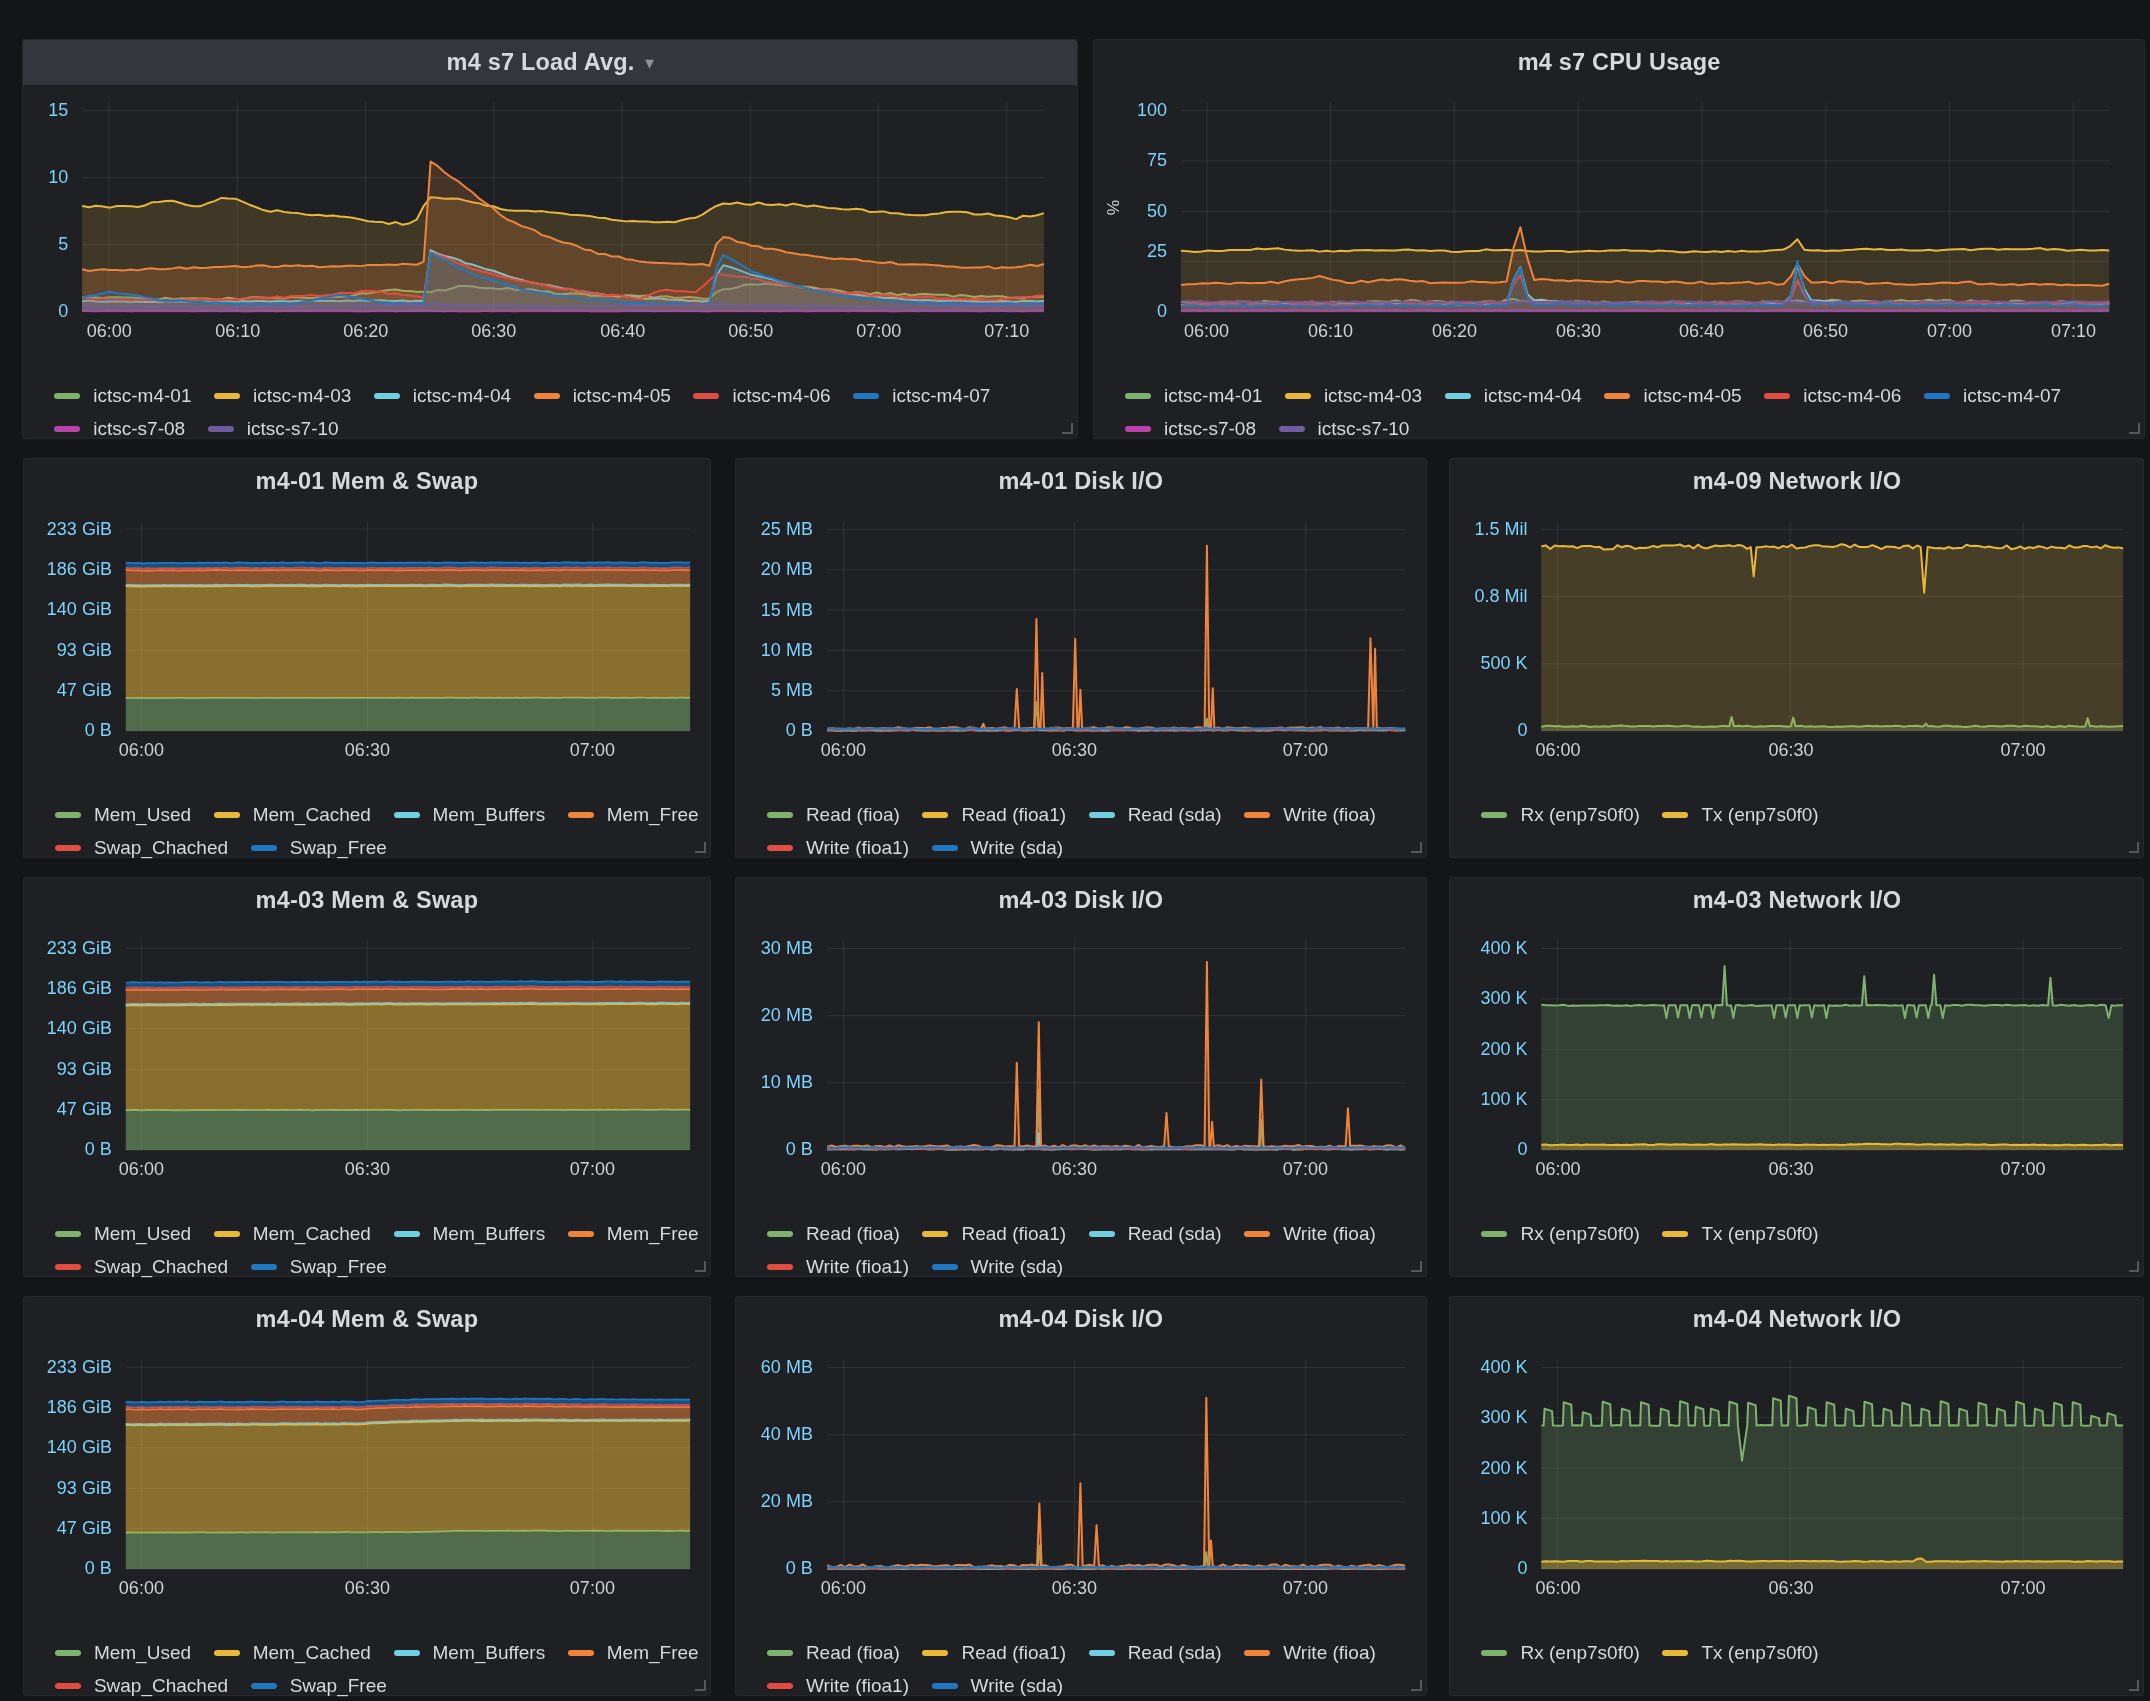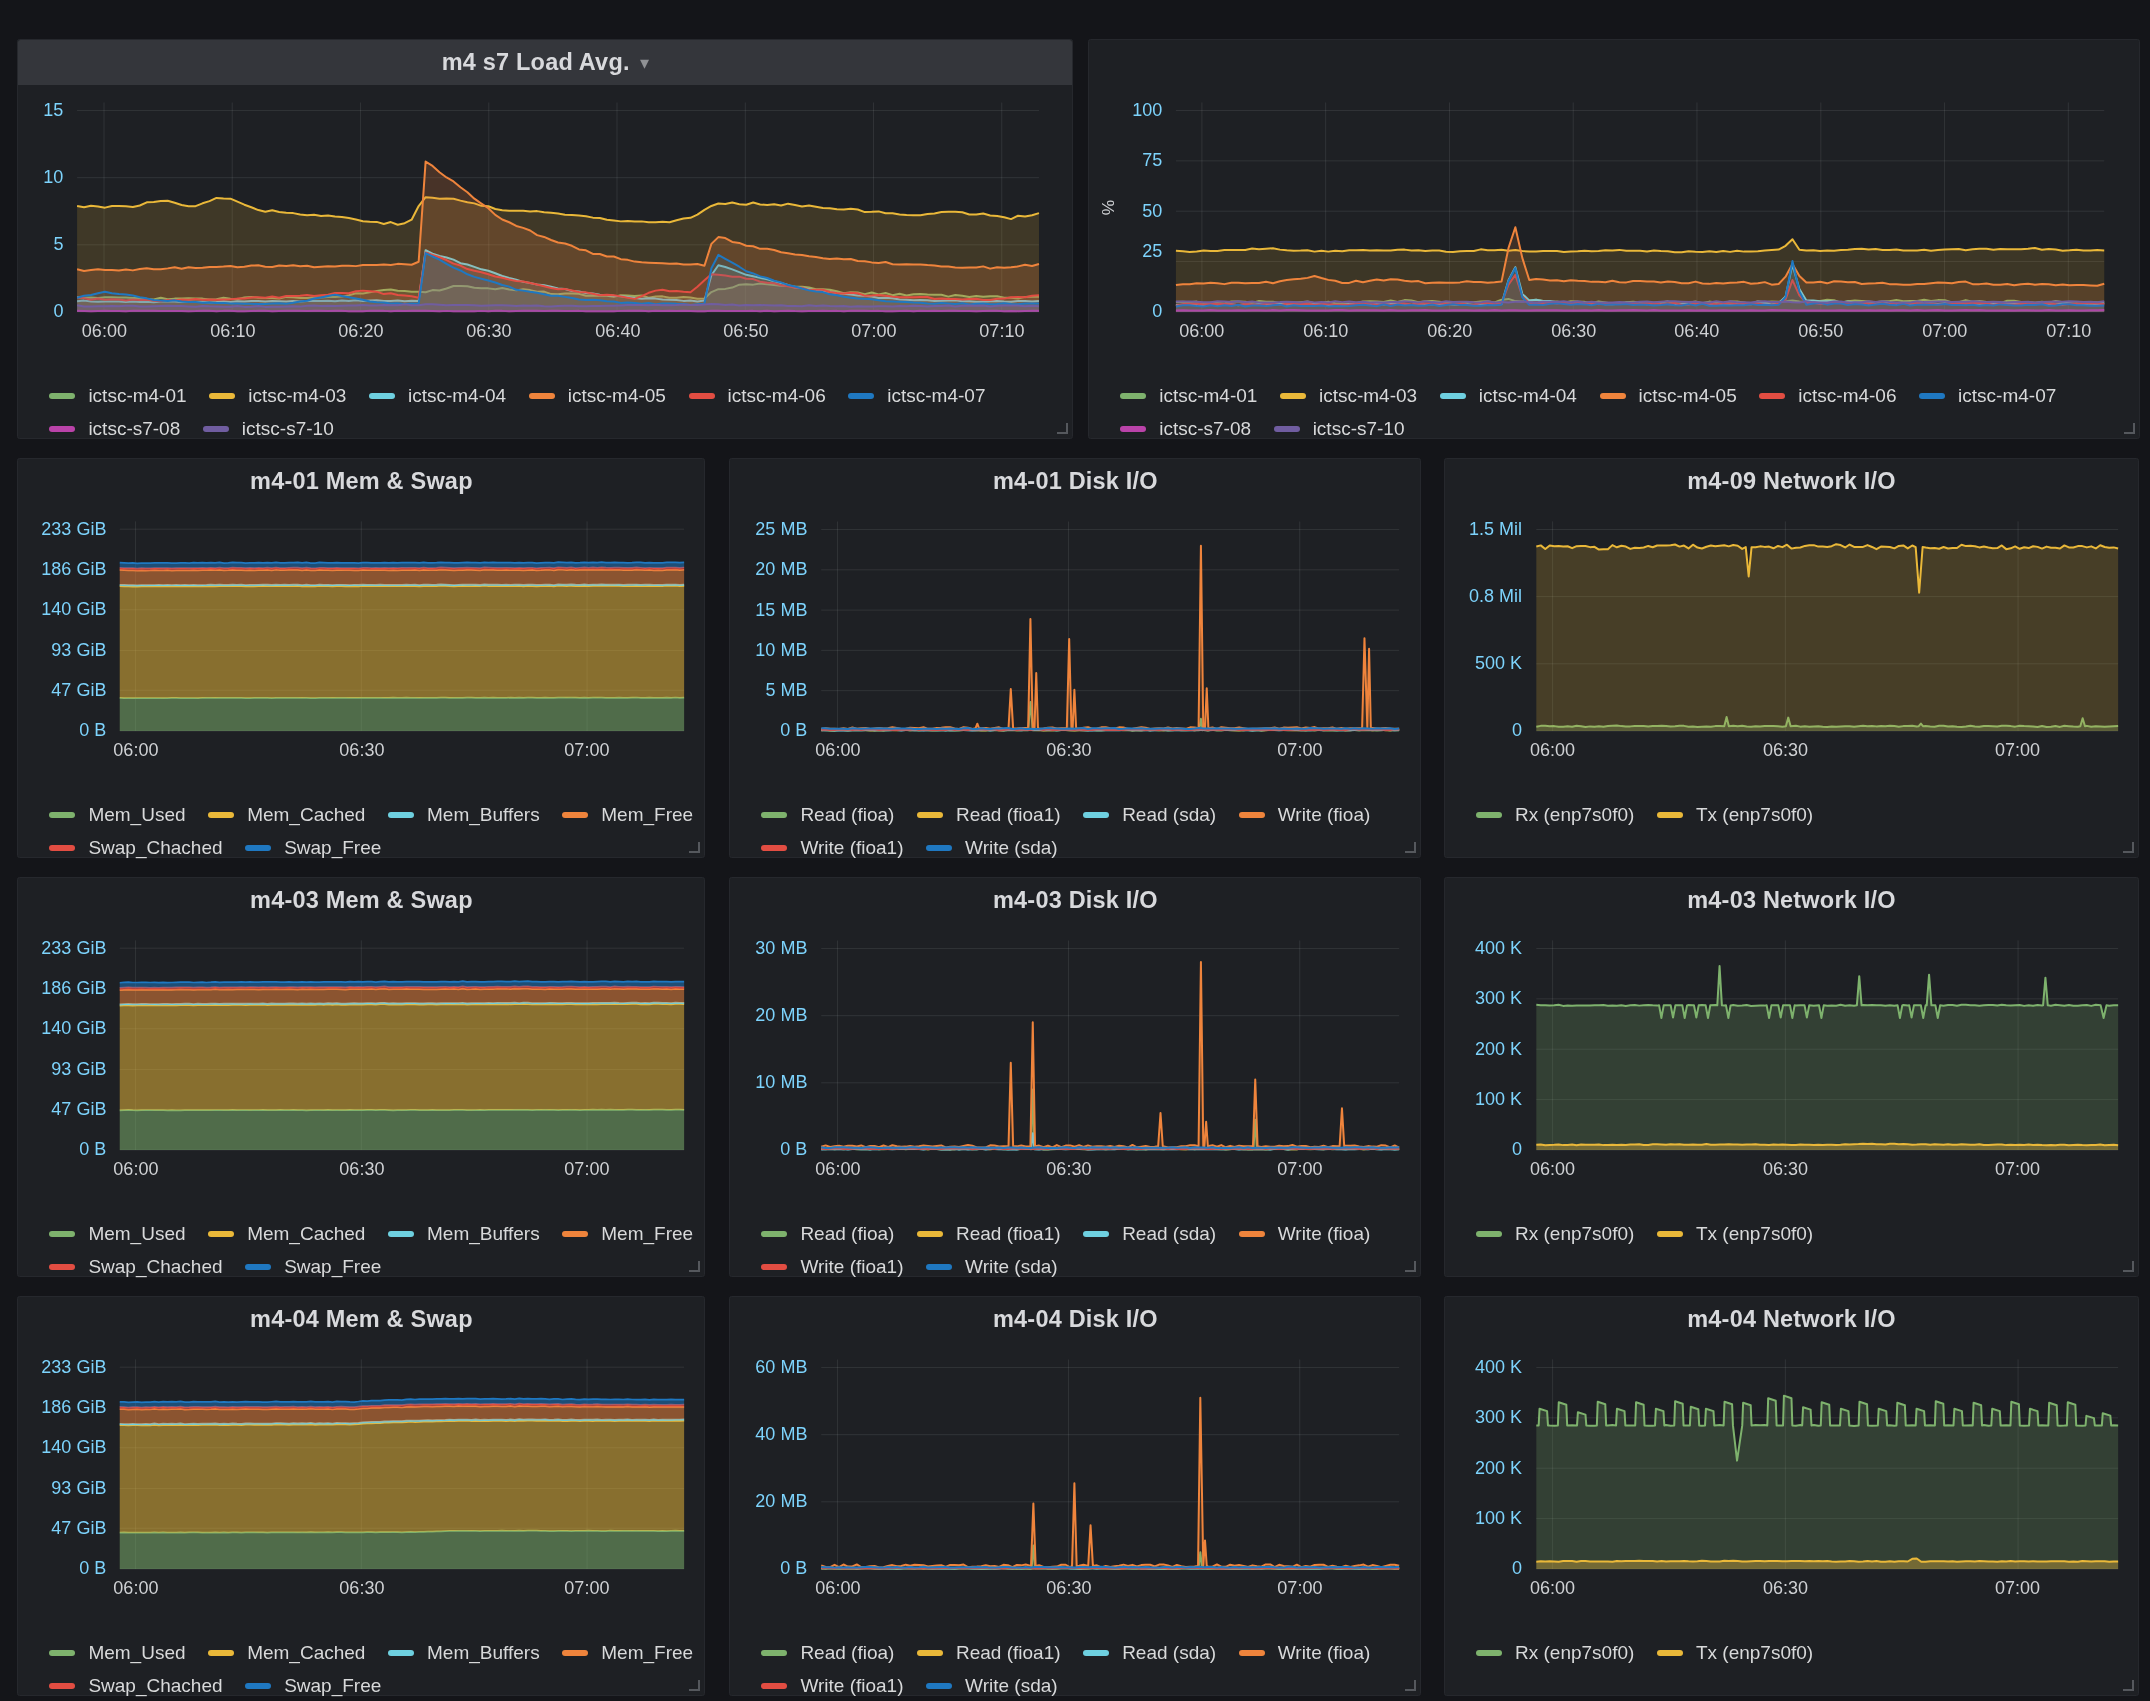--- a/index.html
+++ b/index.html
@@ -3,21 +3,21 @@
 <meta charset="utf-8">
 <style>
   html,body{margin:0;padding:0;}
   body{
     width:2150px;height:1702px;
     background:#141519;
     font-family:"Liberation Sans",sans-serif;
     overflow:hidden;
     -webkit-font-smoothing:antialiased;
   }
-  .row{display:flex;margin-left:17.4px;}
+  .row{display:flex;margin-left:17.4px;justify-content:center;}
   #row1{margin-top:39px;gap:14.8px;}
   .row.small-row{margin-top:19px;}
   .panel{
     position:relative;height:400px;
     background:#1e2024;
     border:0.9px solid #26282d;
     border-radius:2.6px;
     box-sizing:border-box;
   }
   .panel.w1{width:1056px}
@@ -148,20 +148,23 @@
           <span>ictsc-s7-08</span>
         </span>
         <span class="legend-item">
           <i class="swatch" style="background: rgb(112, 93, 160);"></i>
           <span>ictsc-s7-10</span>
         </span>
       </div>
     <span class="resize-handle"></span>
   </section>
   <section class="panel w2">
+    <header class="panel-header">
+      <h2 class="panel-title">m4 s7 CPU Usage</h2>
+    </header>
     <div class="chart">
         <svg width="1050" height="287" viewBox="0 0 1208 330">
           <line x1="100" y1="261" x2="1168" y2="261" stroke="rgba(216,222,230,0.12)" stroke-width="1"></line>
           <line x1="100" y1="203.06730769230768" x2="1168" y2="203.06730769230768" stroke="rgba(216,222,230,0.12)" stroke-width="1"></line>
           <line x1="100" y1="145.13461538461536" x2="1168" y2="145.13461538461536" stroke="rgba(216,222,230,0.12)" stroke-width="1"></line>
           <line x1="100" y1="87.20192307692308" x2="1168" y2="87.20192307692308" stroke="rgba(216,222,230,0.12)" stroke-width="1"></line>
           <line x1="100" y1="29.269230769230763" x2="1168" y2="29.269230769230763" stroke="rgba(216,222,230,0.12)" stroke-width="1"></line>
           <line x1="129.904" y1="20" x2="129.904" y2="261" stroke="rgba(216,222,230,0.12)" stroke-width="1"></line>
           <line x1="272.2684" y1="20" x2="272.2684" y2="261" stroke="rgba(216,222,230,0.12)" stroke-width="1"></line>
           <line x1="414.7396" y1="20" x2="414.7396" y2="261" stroke="rgba(216,222,230,0.12)" stroke-width="1"></line>

